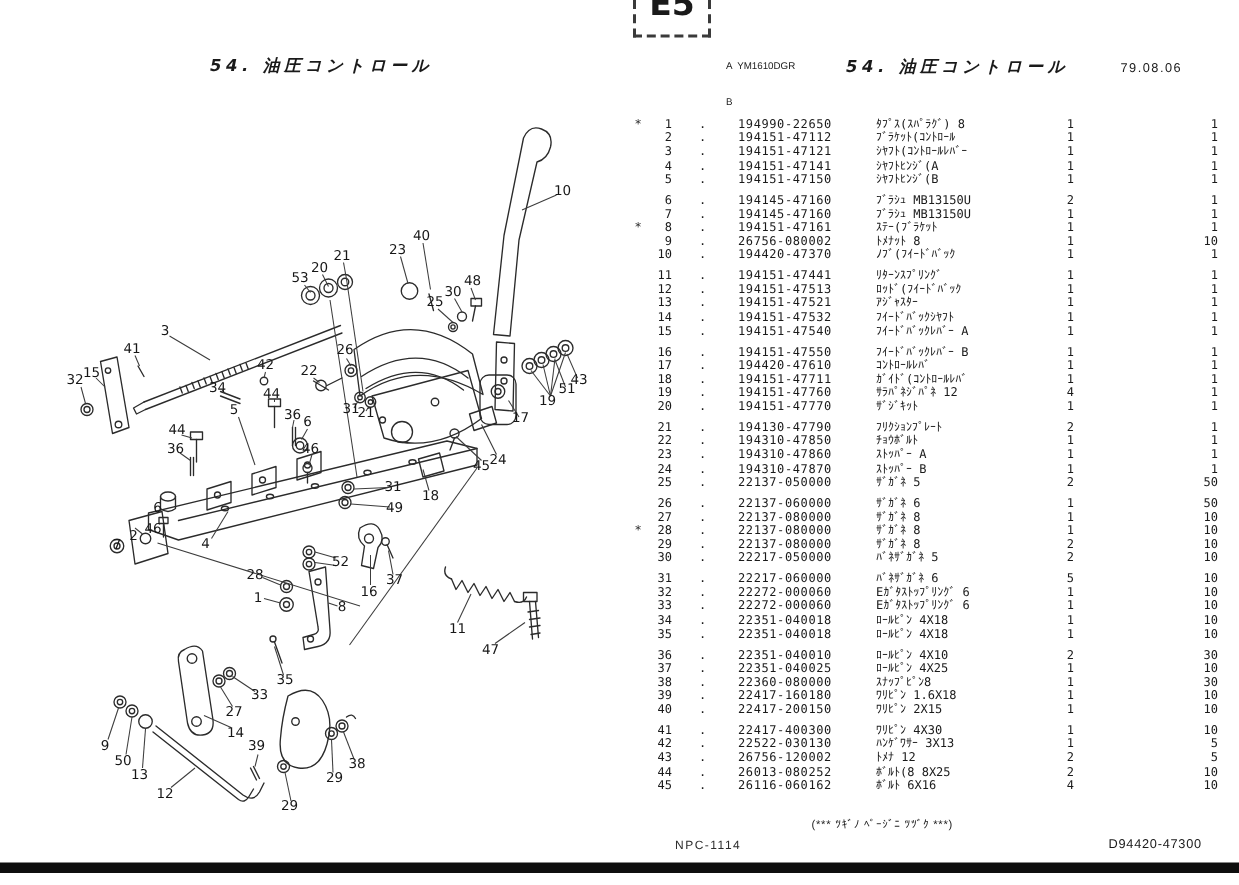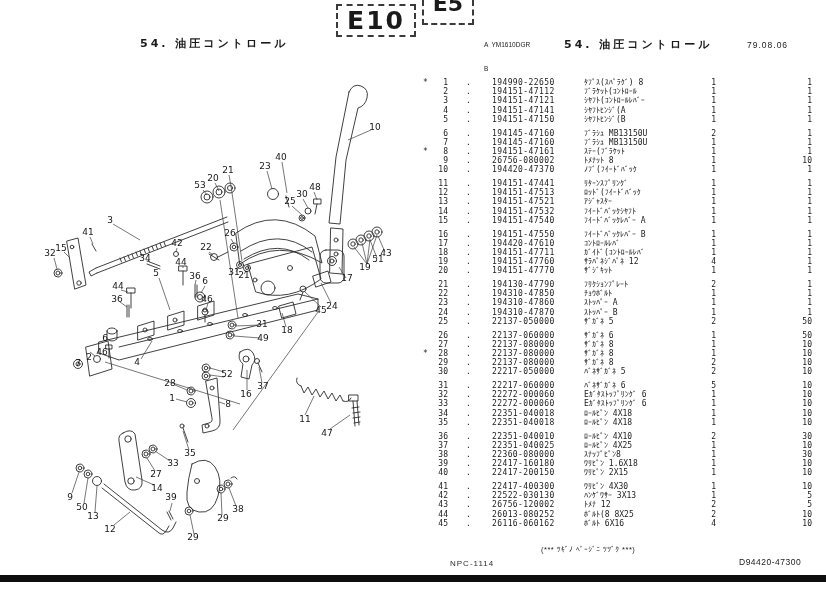--- a/index.html
+++ b/index.html
@@ -1,19 +1,19 @@
 <!DOCTYPE html>
 <html><head>
 <meta charset="utf-8">
 <style>
   html,body{margin:0;padding:0;background:#e8e8e8;}
   .page{position:relative;width:826px;height:590px;background:#ffffff;overflow:hidden;
         font-family:"DejaVu Sans",sans-serif;color:#1a1a1a;}
   .abs{position:absolute;}
-  .title{font-size:11px;font-weight:bold;letter-spacing:3px;white-space:nowrap;}
+  .title{font-size:11px;font-weight:bold;letter-spacing:3px;white-space:nowrap;font-style:italic;}
   .mono{font-family:Liberation Sans, sans-serif;}
   .pagecode-box{border:2px dashed #3a3a3a;text-align:center;box-sizing:border-box;}
   #e10-box{left:336px;top:4px;width:80px;height:33px;font-size:25px;font-weight:bold;
            letter-spacing:2px;line-height:30px;}
   #e5-box{left:422px;top:0px;width:52px;height:25px;font-size:22px;font-weight:bold;
           overflow:hidden;border-top:none;}
   #e5-box span{position:relative;top:-9px;display:inline-block;}
   #model-block{left:484px;top:25px;font-size:6.5px;line-height:8px;white-space:pre;}
   #title-left{left:140px;top:36px;}
   #title-right{left:564px;top:37px;}
@@ -38,23 +38,20 @@
   #diagram .ln{stroke:#2b2b2b;stroke-width:0.9;fill:none;stroke-linejoin:round;stroke-linecap:round;}
   #diagram .thin{stroke:#3c3c3c;stroke-width:0.7;fill:none;}
   #diagram text.callout{font-family:"DejaVu Sans",sans-serif;font-size:9px;fill:#171717;}
 </style>
 </head>
 <body>
 
 <div class="page">
 
   <div class="abs title" id="title-left">54. 油圧コントロール</div>
-  <div class="abs pagecode-box" id="e10-box">
-    <span>E10</span>
-  </div>
   <div class="abs pagecode-box" id="e5-box">
     <span>E5</span>
   </div>
   <div class="abs mono" id="model-block">
     <div>A  YM1610DGR</div>
     <div>B</div>
   </div>
   <div class="abs title" id="title-right">54. 油圧コントロール</div>
   <div class="abs mono" id="date">79.08.06</div>
 

